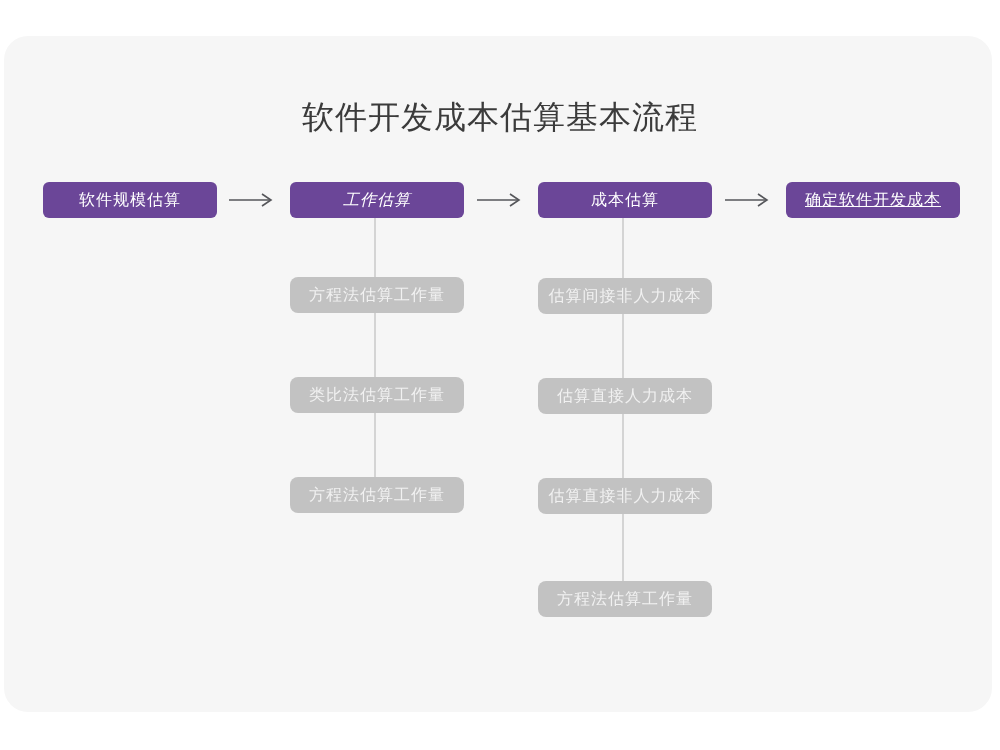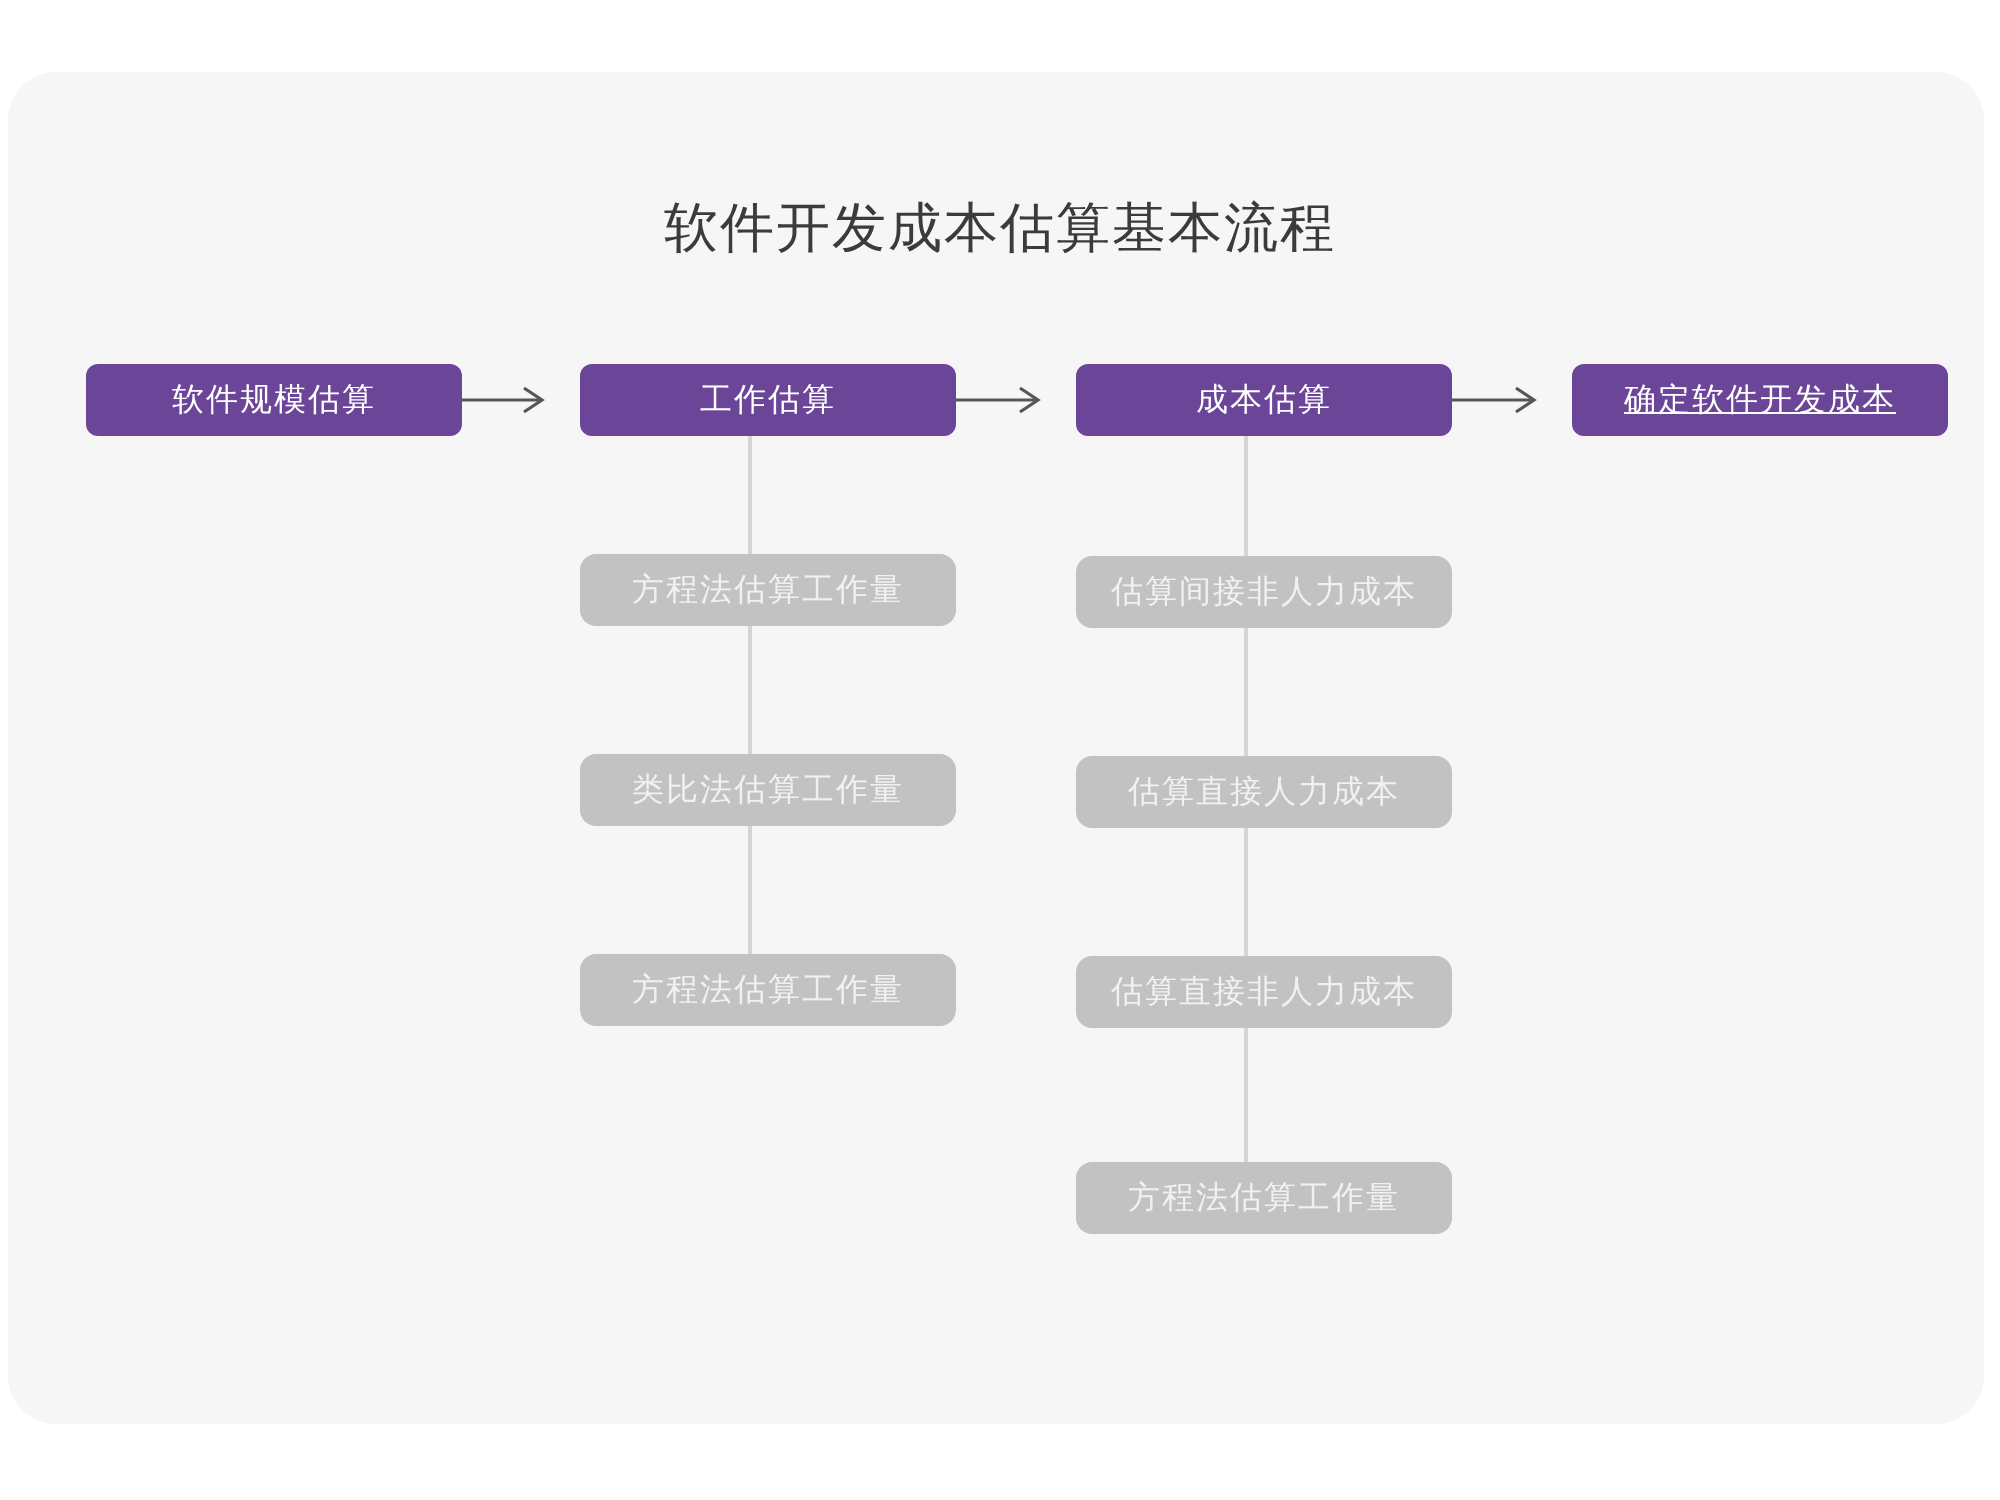--- a/index.html
+++ b/index.html
@@ -24,28 +24,28 @@
     height: 676px;
     background: #f6f6f6;
     border-radius: 24px;
   }
   .title {
     position: absolute;
     left: 0;
     top: 96px;
     width: 100%;
     text-align: center;
-    font-size: 27px;
+    font-size: 32px;
     font-weight: 500;
     color: #3b3b3b;
     letter-spacing: 1px;
   }
   .node {
     position: absolute;
-    width: 188px;
+    width: 174px;
     height: 36px;
     display: flex;
     align-items: center;
     justify-content: center;
     font-size: 16px;
     box-sizing: border-box;
     white-space: nowrap;
   }
   .node.purple {
     background: #6b4698;
@@ -83,21 +83,21 @@
 
   <div class="card"></div>
 
   <div class="title">软件开发成本估算基本流程</div>
 
   <div class="vline" style="left:374px; top:218px; height:292px;"></div>
   <div class="vline" style="left:622px; top:218px; height:380px;"></div>
 
   <div class="node purple" style="left:43px; top:182px;">软件规模估算</div>
 
-  <div class="node purple" style="left:290px; top:182px;">工作估算</div>
+  <div class="node purple" style="left:290px; top:182px;font-style:italic;">工作估算</div>
 
   <div class="node purple" style="left:538px; top:182px;text-align:right;">成本估算</div>
 
   <div class="node purple" style="left:786px; top:182px;text-decoration:underline;">确定软件开发成本</div>
 
   <div class="arrow" style="left:228px;">
     <svg width="46" height="16" viewBox="0 0 46 16">
       <line x1="1" y1="8" x2="42" y2="8" stroke="#55565a" stroke-width="1.6"></line>
       <polyline points="34,2 43,8 34,14" fill="none" stroke="#55565a" stroke-width="1.6"></polyline>
     </svg>

